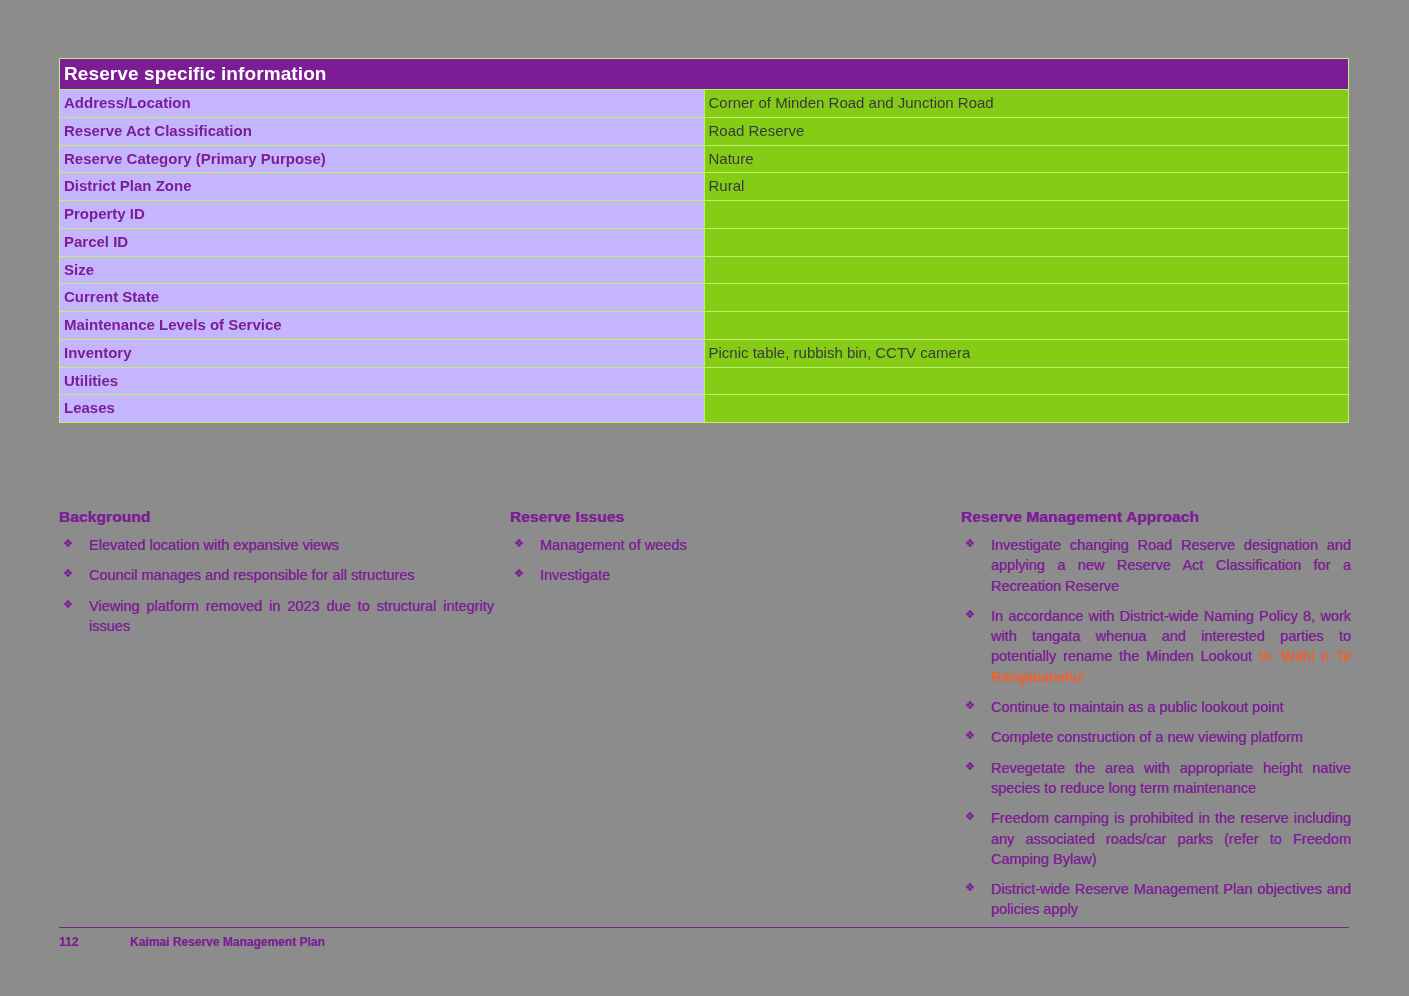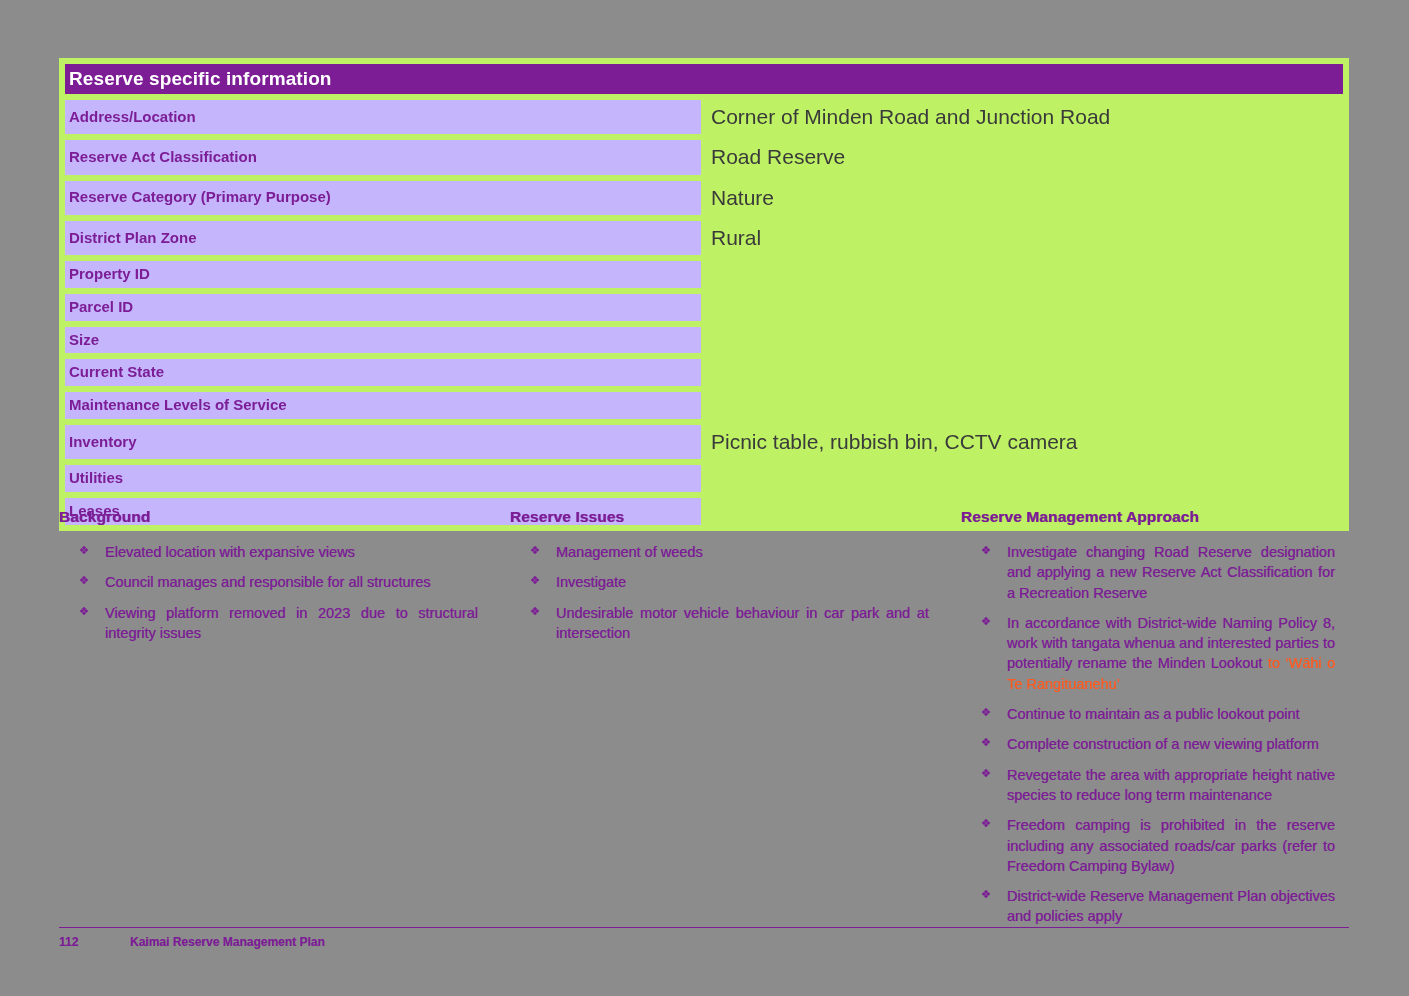--- a/index.html
+++ b/index.html
@@ -27,21 +27,21 @@
     left: 59px;
     top: 58px;
     width: 1290px;
   }
   table.reserve-table {
     border-collapse: collapse;
     width: 100%;
     table-layout: fixed;
   }
   table.reserve-table td, table.reserve-table th {
-    border: 6px solid #bef264;
+    border: 1px solid #bef264;
     padding: 4px;
   }
   .tbl-header {
     background: #7c1d96;
     color: #ffffff;
     font-size: 19px;
     font-weight: bold;
     padding: 10px 10px 10px 9px;
     letter-spacing: 0.1px;
     border: 1px solid #7c1d96;
@@ -49,23 +49,23 @@
   .lbl-cell {
     width: 346px;
     background: #c4b5fd;
     color: #7c1d96;
     font-weight: bold;
     font-size: 15px;
     padding: 8px 10px 9px 9px;
     line-height: 1.25;
   }
   .val-cell {
-    background: #bef264;
+    background: #84cc16;
     color: #3a3a3a;
-    font-size: 21px;
+    font-size: 15px;
     padding: 8px 10px 9px 10px;
     line-height: 1.25;
   }
   .val-cell.empty { color: transparent; }
 
   
   .cols {
     position: absolute;
     left: 59px;
     top: 508px;
@@ -81,21 +81,21 @@
   .col-title {
     color: #7c1d96;
     font-weight: bold;
     font-size: 15.5px;
     margin: 0 0 9px 0;
     letter-spacing: 0.1px;
     text-shadow: 0.6px 0 0 rgba(124,29,150,.55), -0.4px 0.4px 0 rgba(124,29,150,.35);
   }
   ul.bul {
     list-style: none;
-    margin: 16px;
+    margin: 0;
     padding: 0;
   }
   ul.bul > li {
     position: relative;
     padding-left: 30px;
     margin-bottom: 10px;
     color: #7c1d96;
     font-size: 14.5px;
     line-height: 1.40;
     text-align: justify;
@@ -210,21 +210,20 @@
         <li>Council manages and responsible for all structures</li>
         <li>Viewing platform removed in 2023 due to structural integrity issues</li>
       </ul>
     </div>
 
     <div class="col col-2">
       <div class="col-title">Reserve Issues</div>
       <ul class="bul">
         <li>Management of weeds</li>
         <li>Investigate</li>
-        <li>Undesirable motor vehicle behaviour in car park and at intersection</li>
       </ul>
     </div>
 
     <div class="col col-3">
       <div class="col-title">Reserve Management Approach</div>
       <ul class="bul">
         <li><span>Investigate changing Road Reserve designation and applying a new Reserve Act Classification for a Recreation Reserve</span><span class="hl"></span></li>
         <li><span>In accordance with District-wide Naming Policy 8, work with tangata whenua and interested parties to potentially rename the Minden Lookout </span><span class="hl">to ‘Wāhi o Te Rangituanehu’</span></li>
         <li><span>Continue to maintain as a public lookout point</span><span class="hl"></span></li>
         <li><span>Complete construction of a new viewing platform</span><span class="hl"></span></li>

